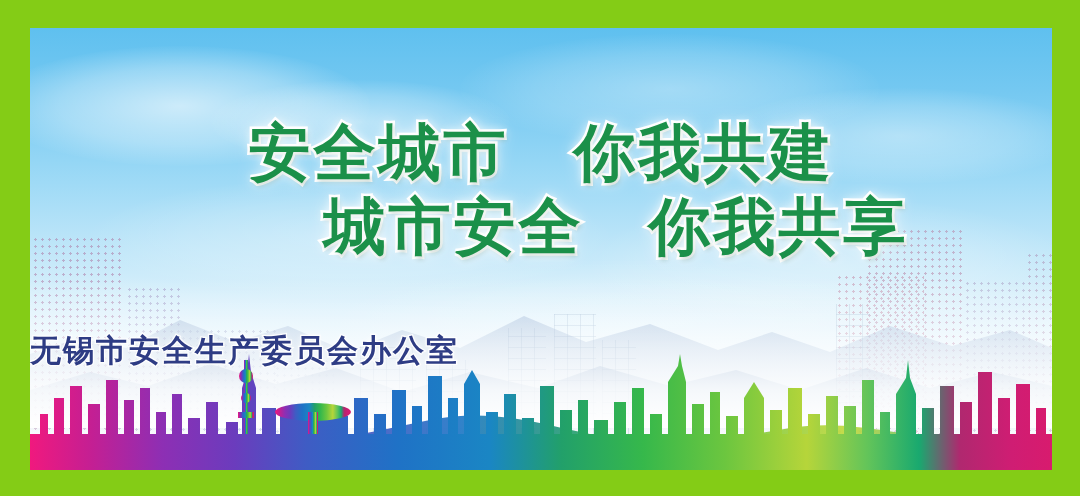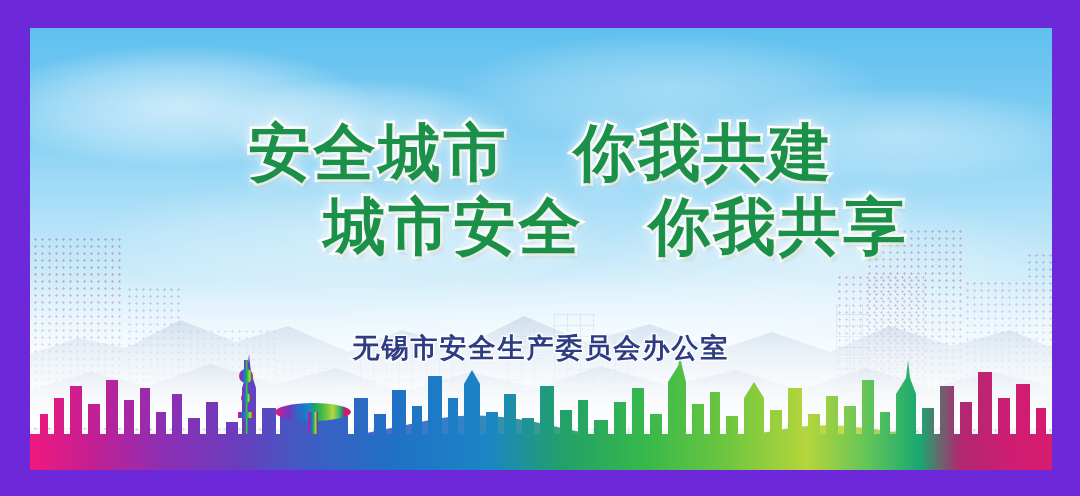--- a/index.html
+++ b/index.html
@@ -11,21 +11,21 @@
     width: 1080px;
     height: 496px;
     overflow: hidden;
     font-family: "Liberation Sans", sans-serif;
   }
 
   .poster-stage {
     position: relative;
     width: 1080px;
     height: 496px;
-    background: #6d28d9;
+    background: #84cc16;
   }
 
   
   .banner {
     position: absolute;
     left: 30px;
     top: 28px;
     width: 1022px;
     height: 442px;
     overflow: hidden;
@@ -146,24 +146,24 @@
        0 0 18px rgba(255,255,255,0.8),
        2px 3px 4px rgba(20,80,50,0.28);
     white-space: pre;
   }
   .headline.line-2 { padding-left: 150px; text-align: center; }
 
   .sub-headline {
     position: absolute;
     left: 0; right: 0;
     top: 302px;
-    text-align: center;
+    text-align: left;
     font-family: "DejaVu Sans", "Liberation Sans", sans-serif;
     font-weight: 600;
-    font-size: 27px;
+    font-size: 31px;
     letter-spacing: 2px;
     color: #2e3c84;
     -webkit-text-stroke: 2.5px rgba(255,255,255,0.9);
     paint-order: stroke fill;
     text-shadow: 0 0 6px rgba(255,255,255,0.9);
     white-space: pre;
     pointer-events: none;
   }
 </style>
 </head>

